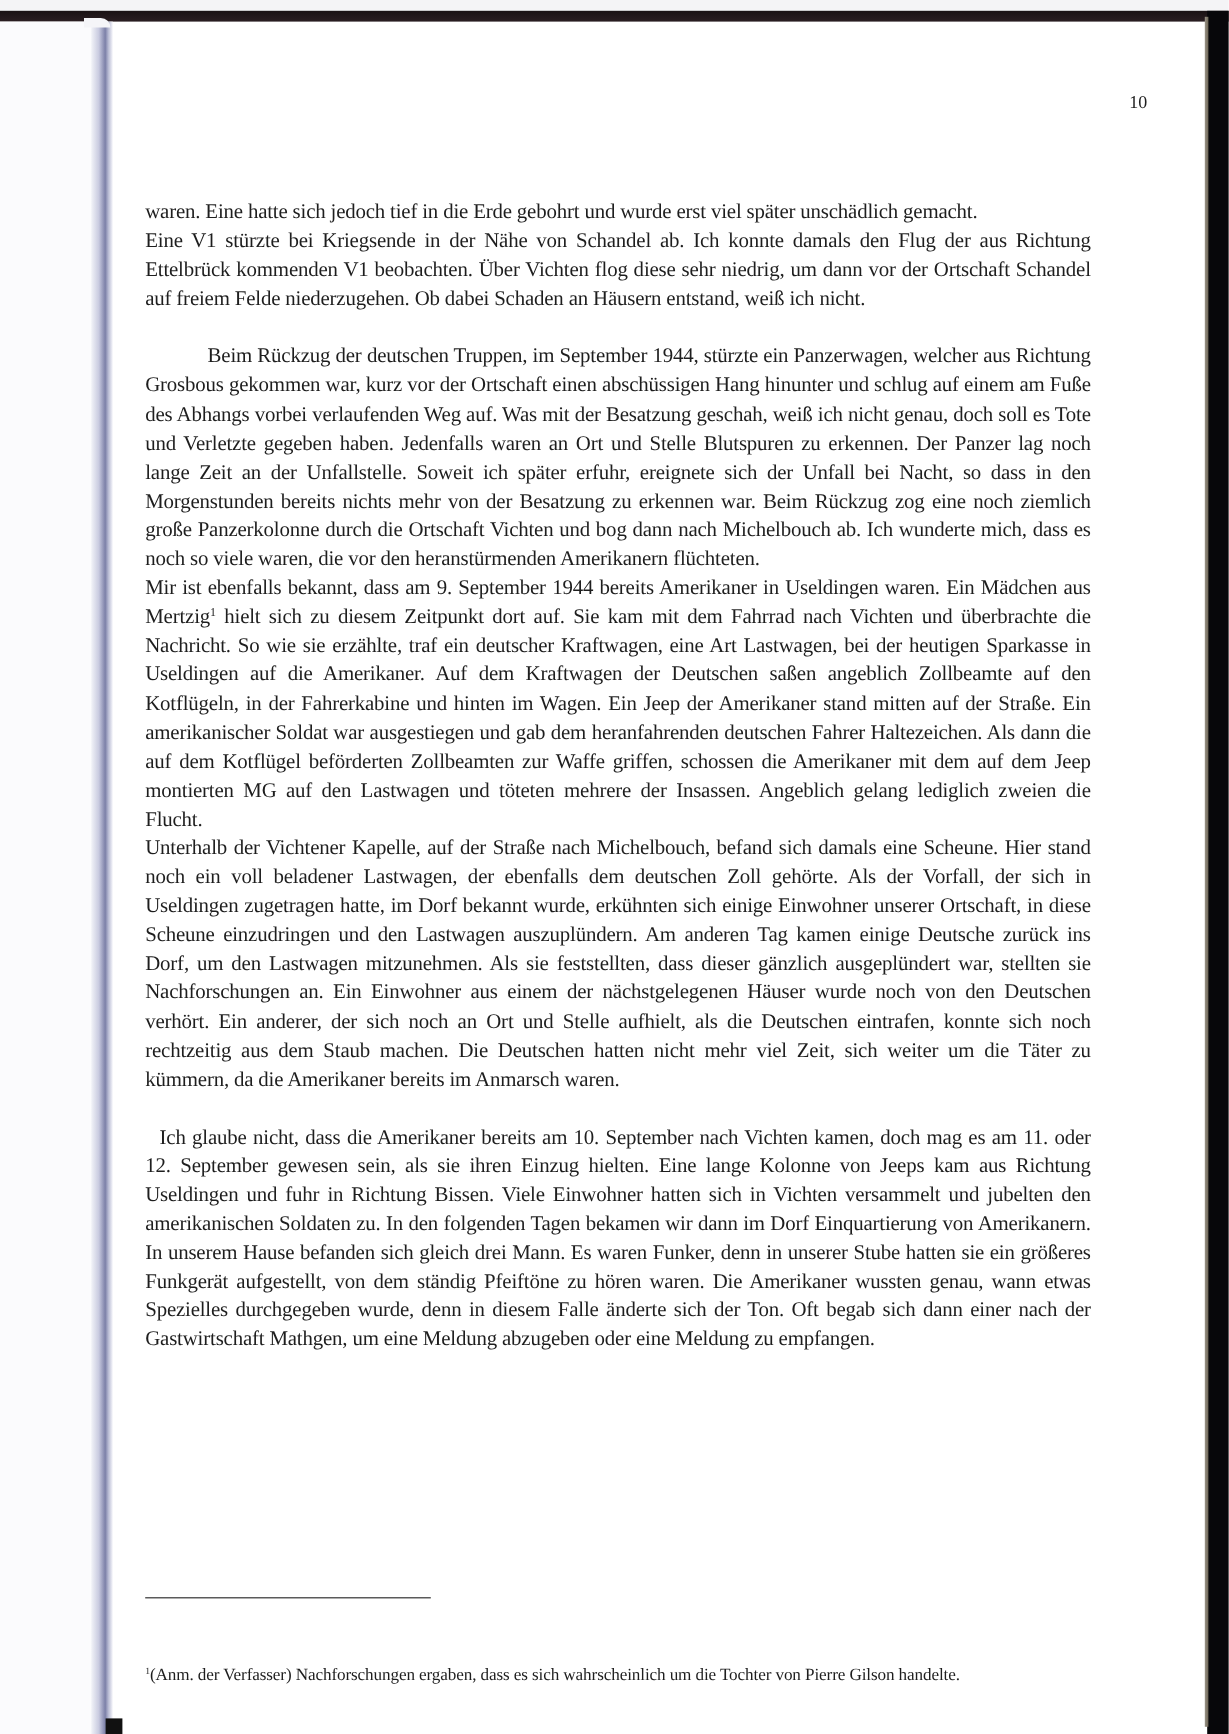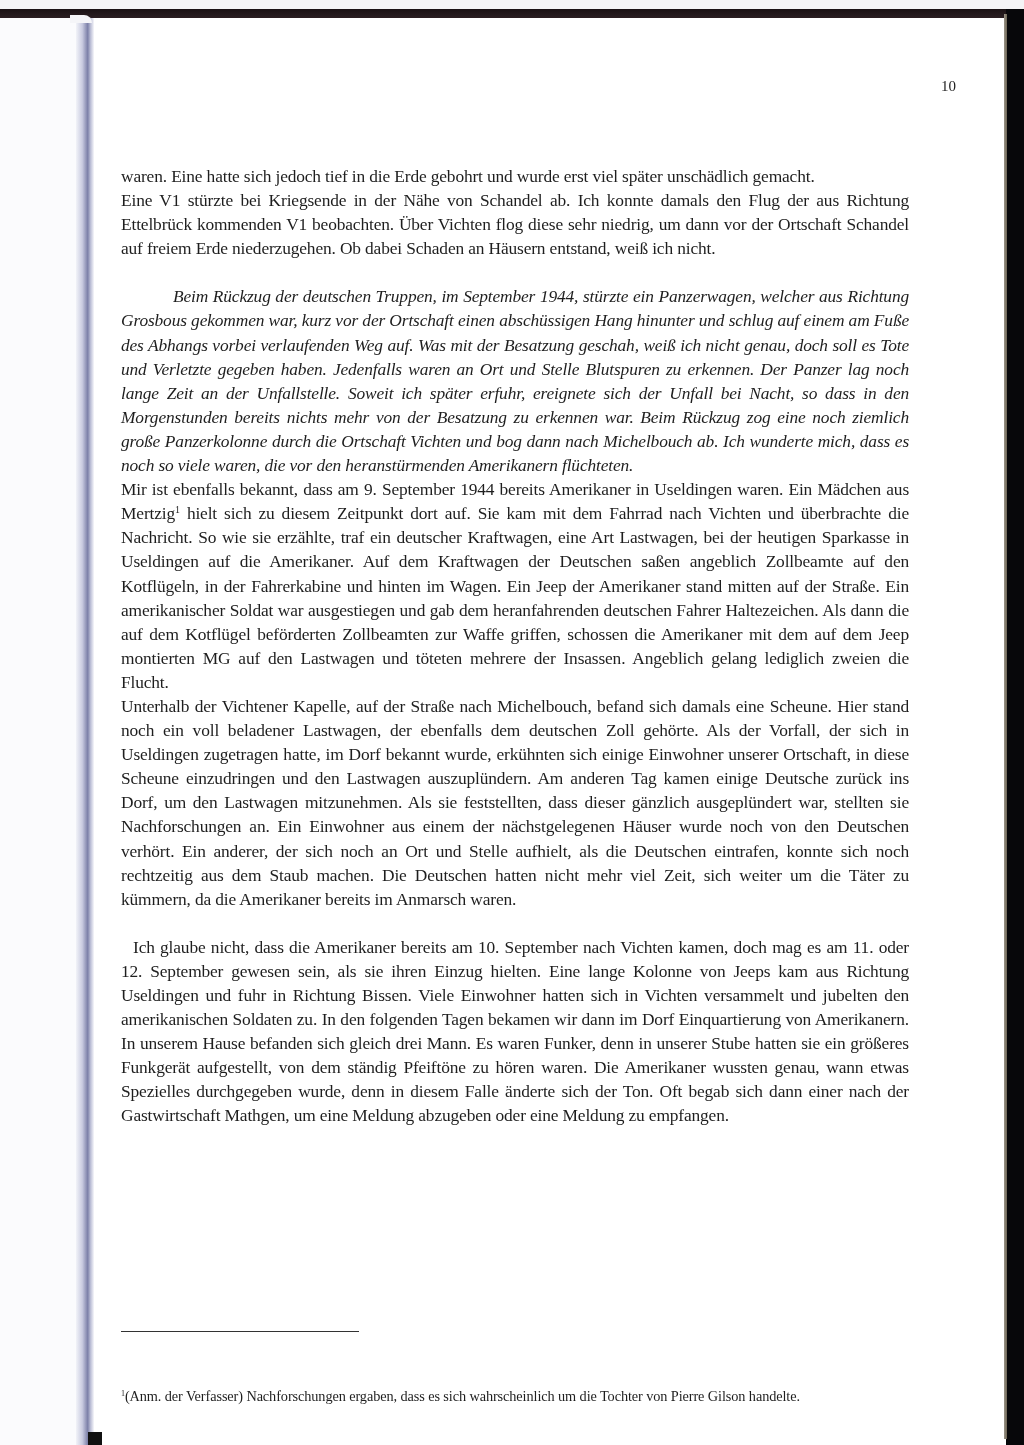--- a/index.html
+++ b/index.html
@@ -44,21 +44,21 @@
   .page-number {
     position: absolute; left: 941px; top: 77px;
     font-size: 15px; line-height: 18px;
   }
   .body-text {
     position: absolute; left: 121px; top: 136px; width: 788px;
     font-size: 17.4px; line-height: 24.1px;
     text-align: justify; letter-spacing: -0.15px; margin-top: 28px;
   }
   .body-text p { margin: 0; }
-  .body-text p.indent { text-indent: 52px; font-style: italic; }
+  .body-text p.indent { text-indent: 52px; }
   .body-text p.indent-small { text-indent: 12px; }
   .gap { height: 24px; }
   sup.fn { font-size: 10px; vertical-align: 6px; line-height: 0; }
   .footnote-rule {
     position: absolute; left: 121px; top: 1331px; width: 238px; height: 1px;
     background: #333;
   }
   .footnote {
     position: absolute; left: 121px; top: 1388px; width: 790px;
     font-size: 14.3px; line-height: 17px; letter-spacing: -0.1px;
@@ -74,21 +74,21 @@
 <div class="gutter"></div>
 <div class="gutter-top"></div>
 <div class="right-edge"></div>
 <div class="right-edge-line"></div>
 <div class="bottom-corner"></div>
 
 <div class="page-number">10</div>
 
 <div class="body-text">
   <p>waren. Eine hatte sich jedoch tief in die Erde gebohrt und wurde erst viel später unschädlich gemacht.</p>
-  <p>Eine V1 stürzte bei Kriegsende in der Nähe von Schandel ab. Ich konnte damals den Flug der aus Richtung Ettelbrück kommenden V1 beobachten. Über Vichten flog diese sehr niedrig, um dann vor der Ortschaft Schandel auf freiem Erde niederzugehen. Ob dabei Schaden an Häusern entstand, weiß ich nicht.</p>
+  <p>Eine V1 stürzte bei Kriegsende in der Nähe von Schandel ab. Ich konnte damals den Flug der aus Richtung Ettelbrück kommenden V1 beobachten. Über Vichten flog diese sehr niedrig, um dann vor der Ortschaft Schandel auf freiem Felde niederzugehen. Ob dabei Schaden an Häusern entstand, weiß ich nicht.</p>
   <div class="gap"></div>
   <p class="indent">Beim Rückzug der deutschen Truppen, im September 1944, stürzte ein Panzerwagen, welcher aus Richtung Grosbous gekommen war, kurz vor der Ortschaft einen abschüssigen Hang hinunter und schlug auf einem am Fuße des Abhangs vorbei verlaufenden Weg auf. Was mit der Besatzung geschah, weiß ich nicht genau, doch soll es Tote und Verletzte gegeben haben. Jedenfalls waren an Ort und Stelle Blutspuren zu erkennen. Der Panzer lag noch lange Zeit an der Unfallstelle. Soweit ich später erfuhr, ereignete sich der Unfall bei Nacht, so dass in den Morgenstunden bereits nichts mehr von der Besatzung zu erkennen war. Beim Rückzug zog eine noch ziemlich große Panzerkolonne durch die Ortschaft Vichten und bog dann nach Michelbouch ab. Ich wunderte mich, dass es noch so viele waren, die vor den heranstürmenden Amerikanern flüchteten.</p>
   <p><span>Mir ist ebenfalls bekannt, dass am 9. September 1944 bereits Amerikaner in Useldingen waren. Ein Mädchen aus Mertzig</span><sup class="fn">1</sup><span> hielt sich zu diesem Zeitpunkt dort auf. Sie kam mit dem Fahrrad nach Vichten und überbrachte die Nachricht. So wie sie erzählte, traf ein deutscher Kraftwagen, eine Art Lastwagen, bei der heutigen Sparkasse in Useldingen auf die Amerikaner. Auf dem Kraftwagen der Deutschen saßen angeblich Zollbeamte auf den Kotflügeln, in der Fahrerkabine und hinten im Wagen. Ein Jeep der Amerikaner stand mitten auf der Straße. Ein amerikanischer Soldat war ausgestiegen und gab dem heranfahrenden deutschen Fahrer Haltezeichen. Als dann die auf dem Kotflügel beförderten Zollbeamten zur Waffe griffen, schossen die Amerikaner mit dem auf dem Jeep montierten MG auf den Lastwagen und töteten mehrere der Insassen. Angeblich gelang lediglich zweien die Flucht.</span></p>
   <p>Unterhalb der Vichtener Kapelle, auf der Straße nach Michelbouch, befand sich damals eine Scheune. Hier stand noch ein voll beladener Lastwagen, der ebenfalls dem deutschen Zoll gehörte. Als der Vorfall, der sich in Useldingen zugetragen hatte,  im Dorf bekannt wurde, erkühnten sich einige Einwohner unserer Ortschaft, in diese Scheune einzudringen und den Lastwagen auszuplündern. Am anderen Tag kamen einige Deutsche zurück ins Dorf, um den Lastwagen mitzunehmen. Als sie feststellten, dass dieser gänzlich ausgeplündert war, stellten sie Nachforschungen an. Ein Einwohner aus einem der nächstgelegenen Häuser wurde noch von den Deutschen verhört. Ein anderer, der sich noch an Ort und Stelle aufhielt, als die Deutschen eintrafen, konnte sich noch rechtzeitig aus dem Staub machen. Die Deutschen hatten nicht mehr viel Zeit, sich weiter um die Täter zu kümmern, da die Amerikaner bereits im Anmarsch waren.</p>
   <div class="gap"></div>
   <p class="indent-small">Ich glaube nicht, dass die Amerikaner bereits am 10. September nach Vichten kamen, doch mag es am 11. oder 12. September gewesen sein, als sie ihren Einzug hielten. Eine lange Kolonne von Jeeps kam aus Richtung Useldingen und fuhr in Richtung Bissen. Viele Einwohner hatten sich in Vichten versammelt und jubelten den amerikanischen Soldaten zu. In den folgenden Tagen bekamen wir dann im Dorf Einquartierung von Amerikanern. In unserem Hause befanden sich gleich drei Mann. Es waren Funker, denn in unserer Stube hatten sie ein größeres Funkgerät aufgestellt, von dem ständig Pfeiftöne zu hören waren. Die Amerikaner  wussten genau, wann etwas Spezielles durchgegeben wurde, denn in diesem Falle änderte sich der Ton. Oft begab sich dann einer nach der Gastwirtschaft Mathgen, um eine Meldung abzugeben oder eine Meldung zu empfangen.</p>
 </div>
 
 <div class="footnote-rule"></div>
 <div class="footnote"><sup>1</sup><span>(Anm. der Verfasser) Nachforschungen ergaben, dass es sich wahrscheinlich um die Tochter von Pierre Gilson handelte.</span></div>

